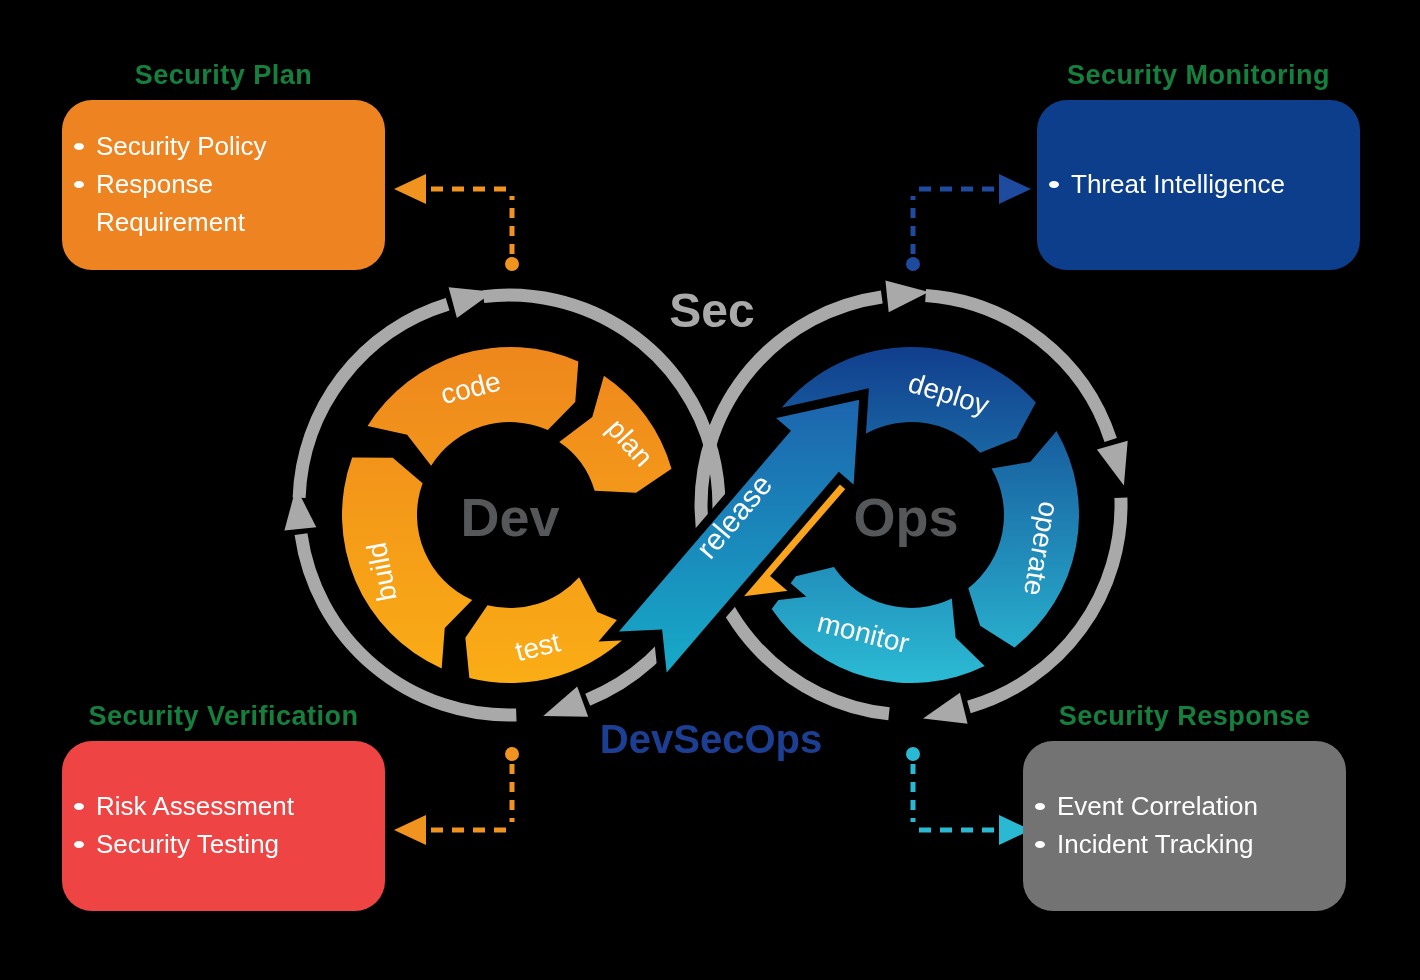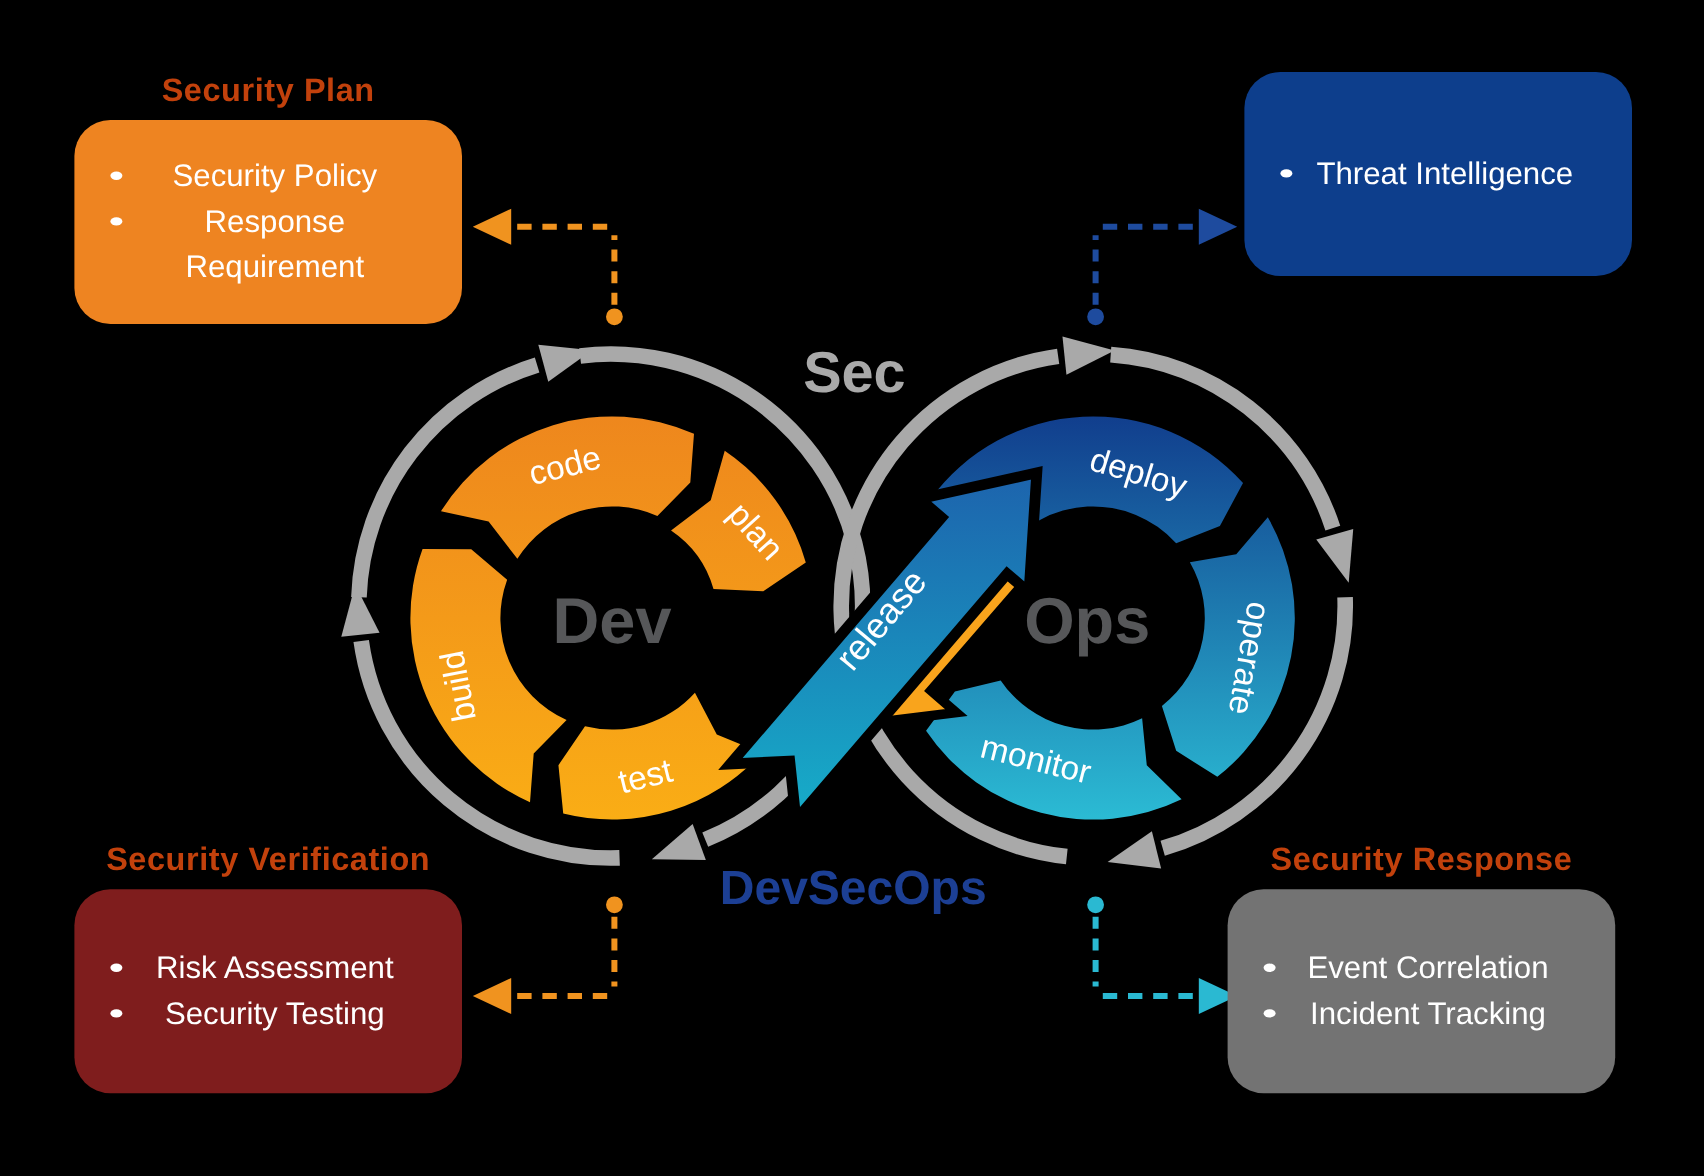--- a/index.html
+++ b/index.html
@@ -1,25 +1,25 @@
 <!DOCTYPE html>
 <html><head>
 <meta charset="utf-8">
 <style>
   html,body{margin:0;padding:0;background:#000;}
   #stage{position:relative;width:1420px;height:980px;background:#000;overflow:hidden;
          font-family:"Liberation Sans", sans-serif;}
   #diagram{position:absolute;left:0;top:0;}
   .corner{position:absolute;width:323px;}
-  .hd{font-size:27px;font-weight:bold;color:#c2410c;text-align:center;letter-spacing:.5px;
+  .hd{font-size:27px;font-weight:bold;color:#15803d;text-align:center;letter-spacing:.5px;
       margin-bottom:9px;white-space:nowrap;}
   .box{height:170px;border-radius:30px;display:flex;flex-direction:column;justify-content:center;
-       padding-left:30px;box-sizing:border-box;text-align:center;}
+       padding-left:12px;box-sizing:border-box;}
   .box.tl{background:#EE8421;}
-  .box.bl{background:#7f1d1d;}
+  .box.bl{background:#ef4444;}
   .box.tr{background:#0D3E8C;}
   .box.br{background:#737373;}
   .row{display:flex;width:253px;}
   .dot{flex:0 0 10px;width:7px;height:7px;border-radius:50%;background:#fff;margin-top:15px;margin-right:12px;}
   .txt{width:230px;font-size:26px;line-height:1.45;color:#fff;}
   svg text{font-family:"Liberation Sans", sans-serif;}
 </style>
 </head>
 <body>
 
@@ -115,20 +115,21 @@
         <span class="txt">Security Policy</span>
       </div>
       <div class="row">
         <span class="dot"></span>
         <span class="txt">Response Requirement</span>
       </div>
     </div>
   </div>
 
   <div class="corner" style="left:1037px;top:60px">
+    <div class="hd">Security Monitoring</div>
     <div class="box tr">
       <div class="row">
         <span class="dot"></span>
         <span class="txt">Threat Intelligence</span>
       </div>
     </div>
   </div>
 
   <div class="corner" style="left:62px;top:701px">
     <div class="hd">Security Verification</div>

